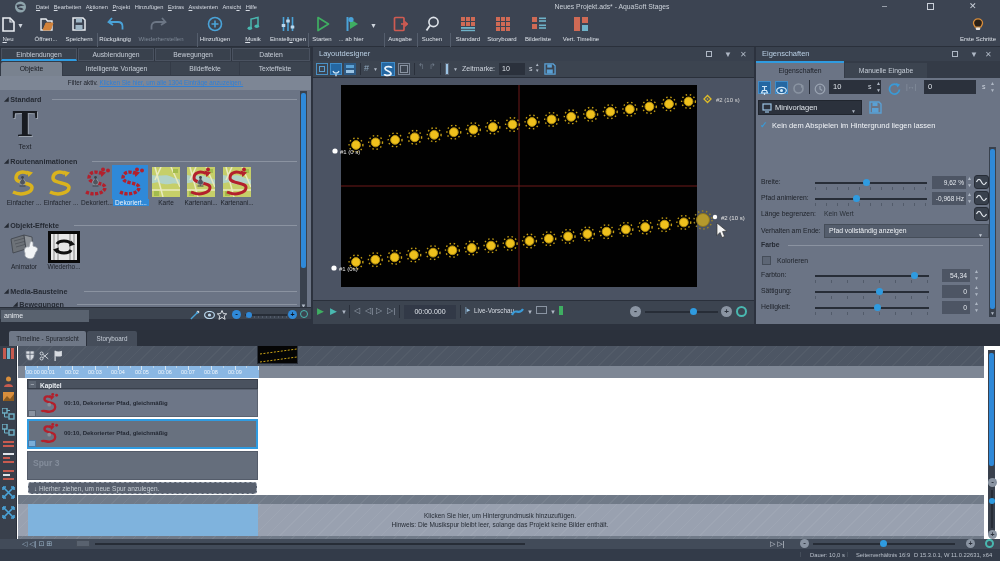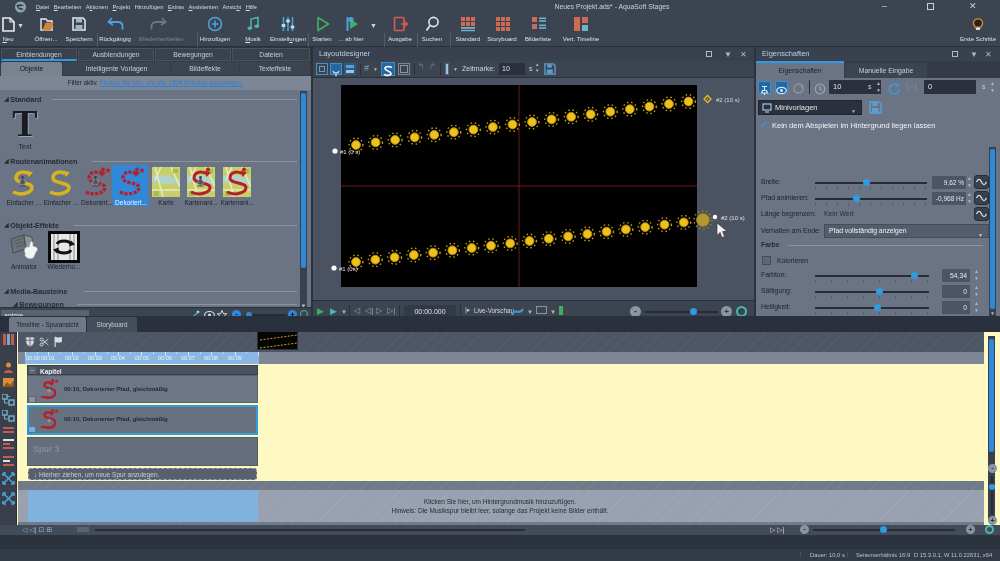--- a/index.html
+++ b/index.html
@@ -588,21 +588,21 @@
     <div class="ab" style="left:118px;top:129px;width:7px;height:7px;border-radius:50%;background:#2f9be0"></div>
     <div class="ab" style="left:186px;top:126px;width:28px;height:13px;background:#4d5564;color:#e4e8ee;line-height:13px;text-align:right;padding-right:3px">0</div>
     <div class="ab" style="left:218px;top:125px;color:#aeb7c4;font-size:5px;line-height:6.5px">▲<br>▼</div>
   </div>
 
   <div class="ab" style="left:233px;top:100px;width:7px;height:170px;background:#39414d"></div>
   <div class="ab" style="left:234px;top:102px;width:5px;height:160px;background:#2f89d8;border-radius:2px"></div>
   <div class="ab" style="left:233px;top:262px;width:7px;height:8px;color:#aeb7c4;font-size:5px;text-align:center;line-height:8px">▼</div>
 </div>
 
-<div class="ab" id="timeline" style="left:0;top:316px;width:1000px;height:219px;background:#fef9c3">
+<div class="ab" id="timeline" style="left:0;top:330px;width:1000px;height:219px;background:#ffffff">
 
   <div class="ab" style="left:0;top:0;width:1000px;height:16px;background:#2b313c">
     <div class="ab" style="left:9px;top:1px;width:77px;height:15px;background:#6f7887;font-size:6.3px;color:#1d2128;text-align:center;line-height:15px;border-radius:2px 2px 0 0">Timeline - Spuransicht</div>
     <div class="ab" style="left:87px;top:1px;width:50px;height:15px;background:#454d5a;font-size:6.3px;color:#c6cdd7;text-align:center;line-height:15px;border-radius:2px 2px 0 0">Storyboard</div>
   </div>
 
   <div class="ab" style="left:0;top:16px;width:17px;height:193px;background:#39404c;border-right:1px solid #2a303b">
     <svg class="ab" style="left:3px;top:2px" width="11" height="11" viewBox="0 0 11 11">
         <rect x="0" y="0" width="3" height="11" fill="#c75b50"></rect>
         <rect x="4" y="0" width="3" height="11" fill="#6fb3c9"></rect>

